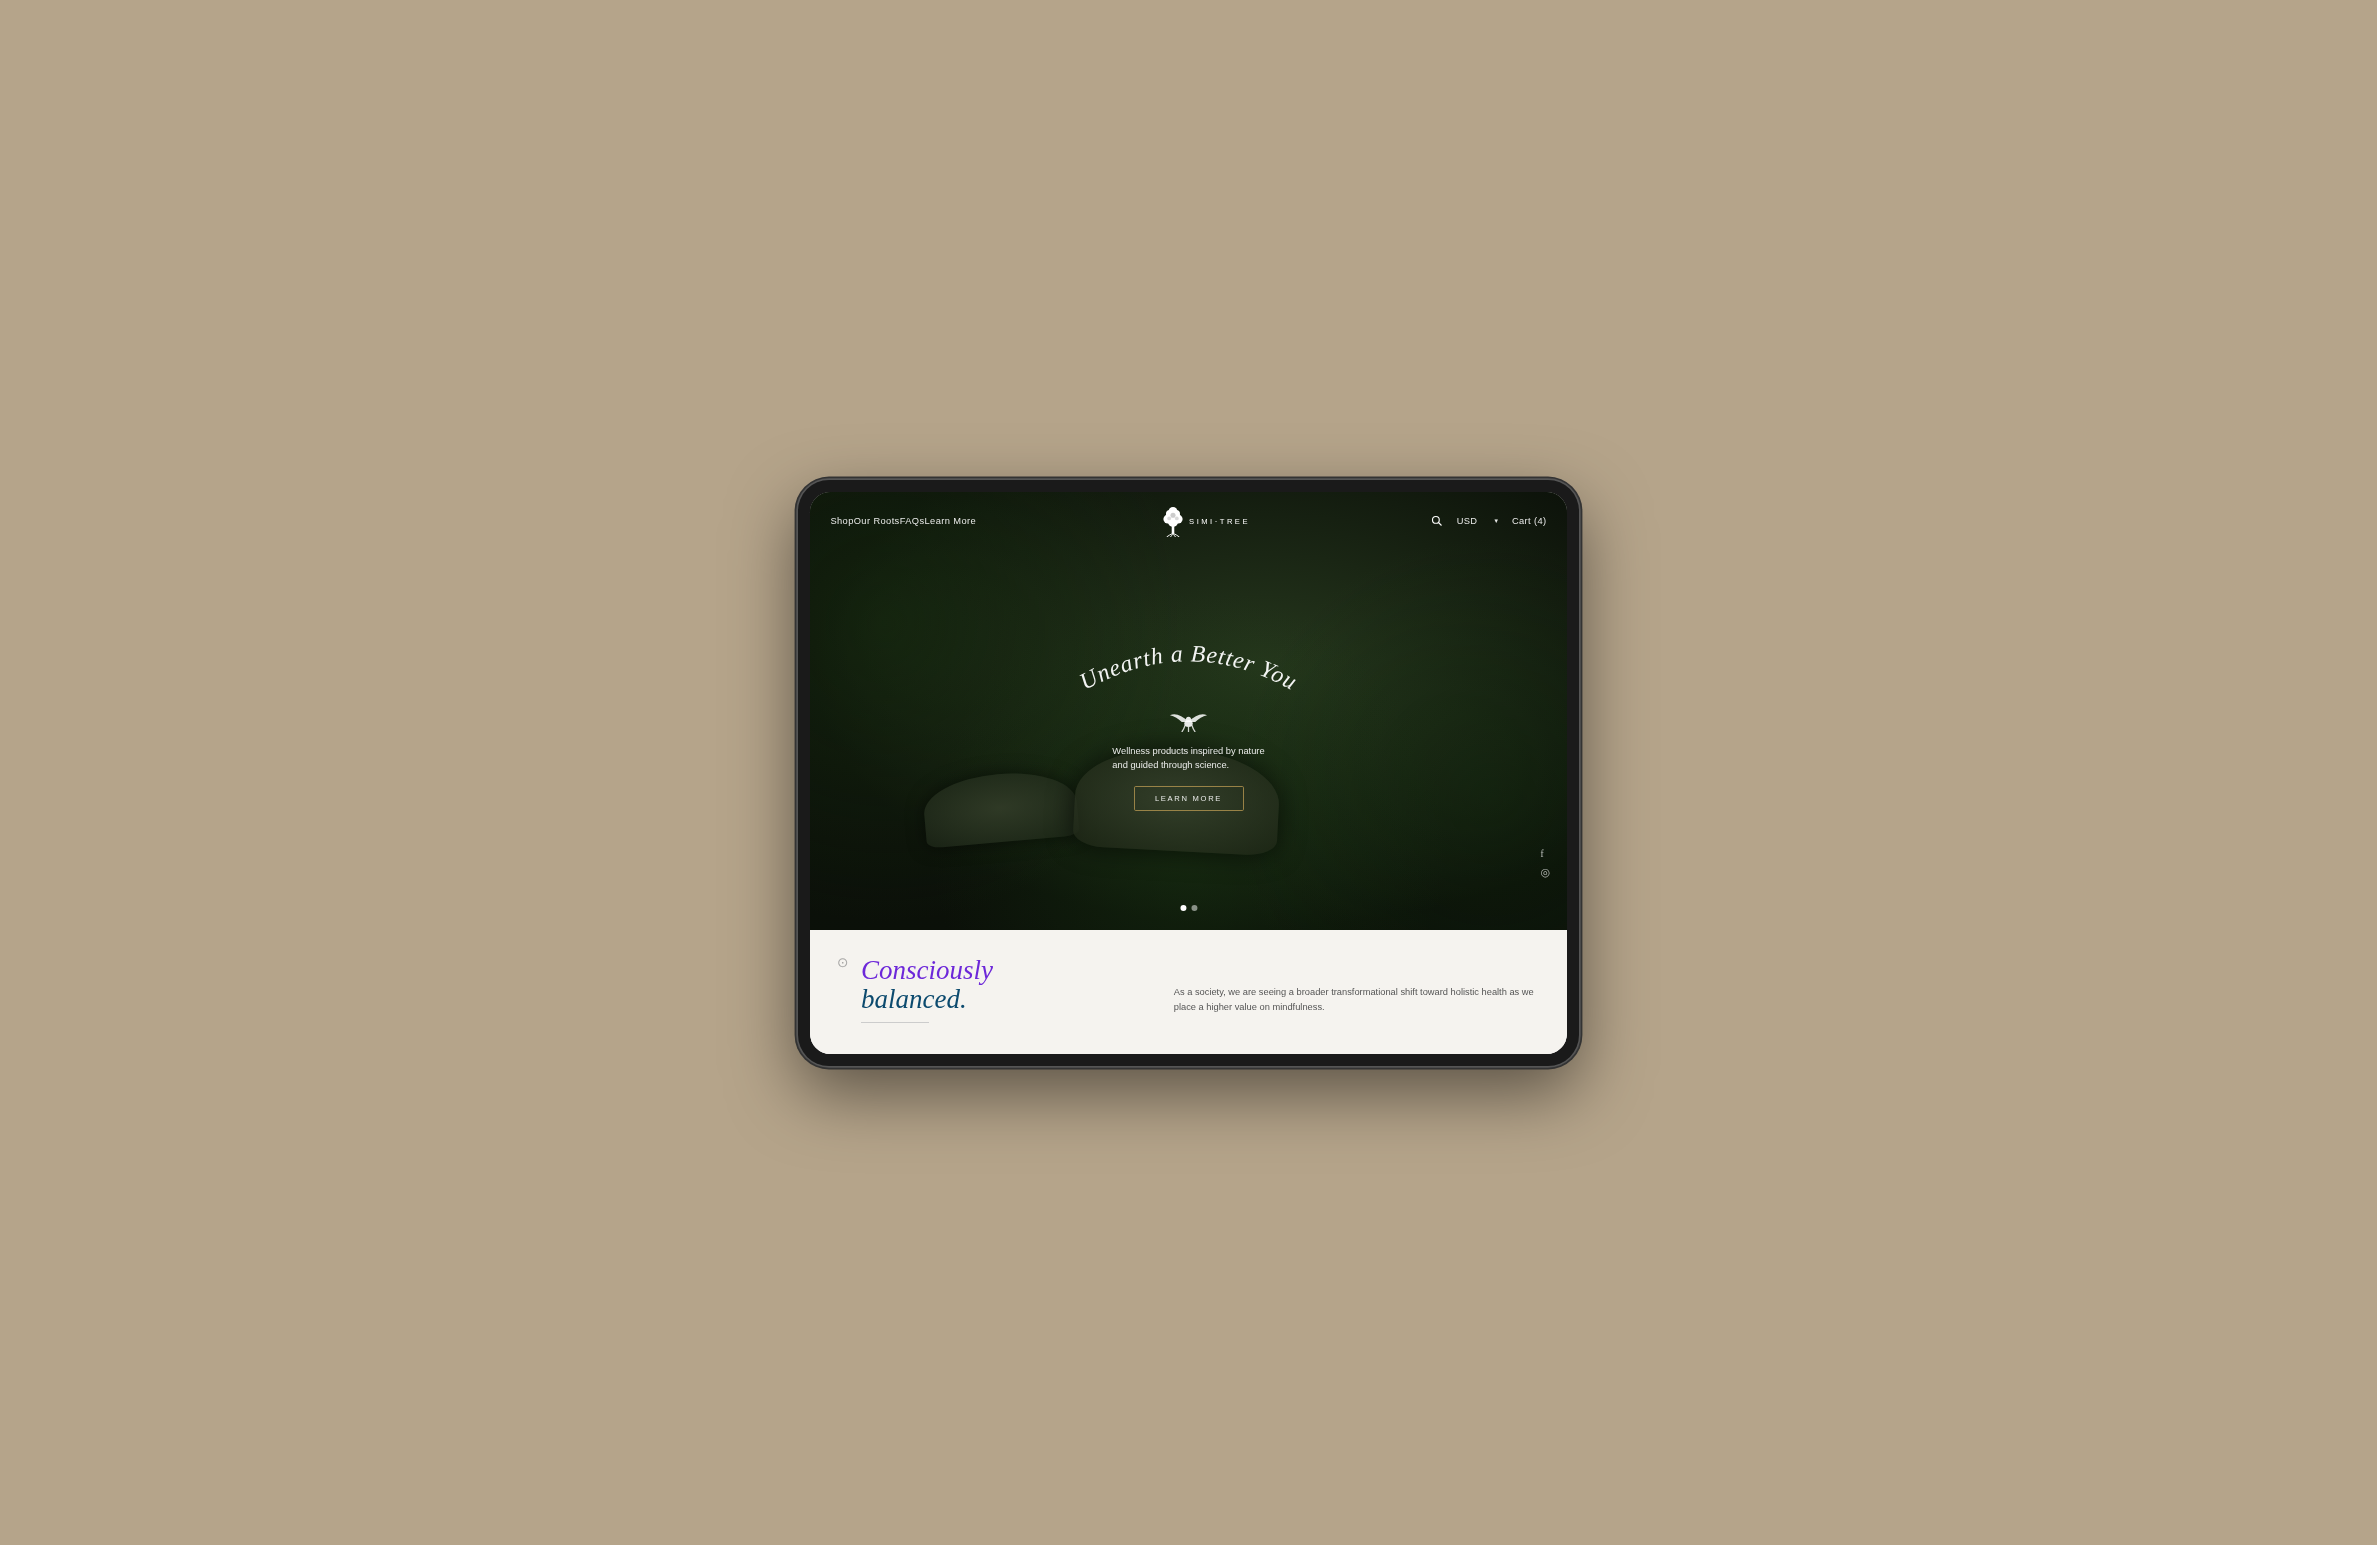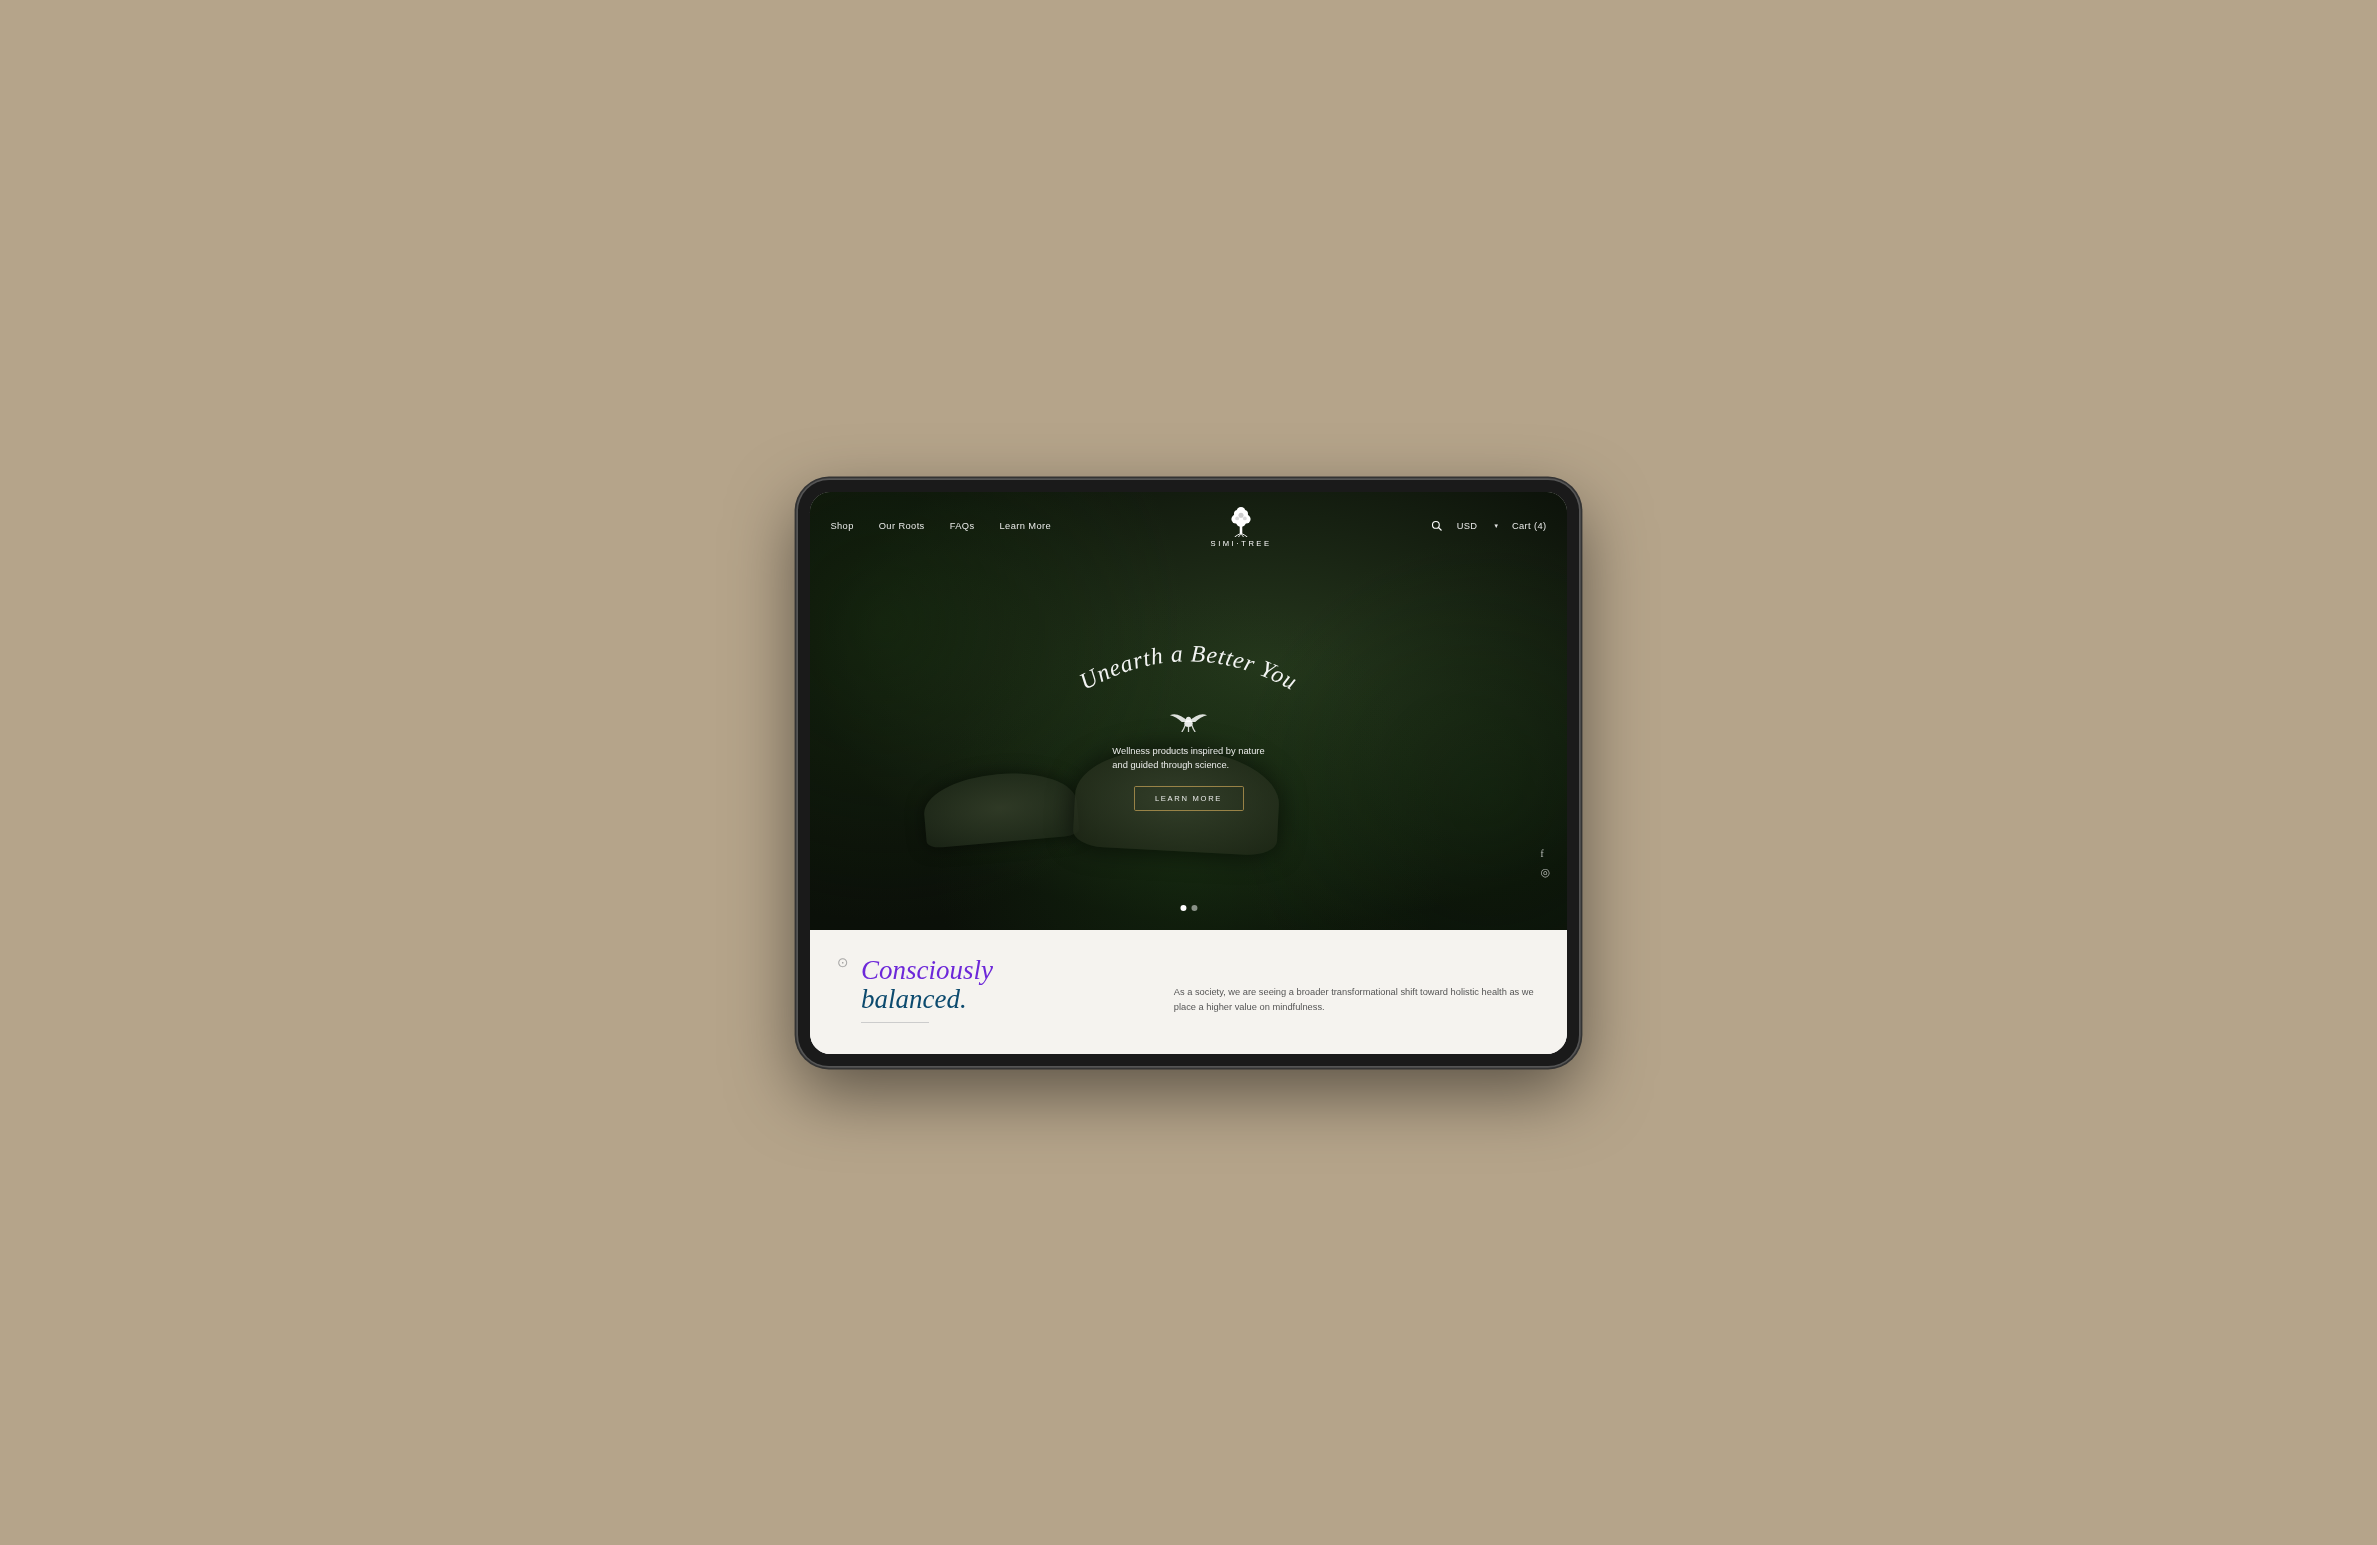--- a/index.html
+++ b/index.html
@@ -100,42 +100,42 @@
       left: 0;
       right: 0;
       z-index: 10;
       display: flex;
       align-items: center;
       padding: 13.6px 20.4px;
     }
 
     .nav-left {
       display: flex;
-      gap: 25px;
+      gap: 0;
       align-items: center;
     }
 
     .nav-item {
       color: rgba(255,255,255,0.9);
       font-family: Arial, sans-serif;
       font-size: 9.3px;
       letter-spacing: 0.4px;
       cursor: pointer;
     }
 
     .nav-center {
       flex: 1;
       display: flex;
       justify-content: center;
       align-items: center;
     }
 
     .logo-container {
       display: flex;
-      flex-direction: column;
+      flex-direction: row;
       align-items: center;
       justify-content: center;
     }
 
     .logo-text {
       color: white;
       font-size: 7.6px;
       letter-spacing: 2.5px;
       font-family: Arial, sans-serif;
       margin-top: 1.7px;

